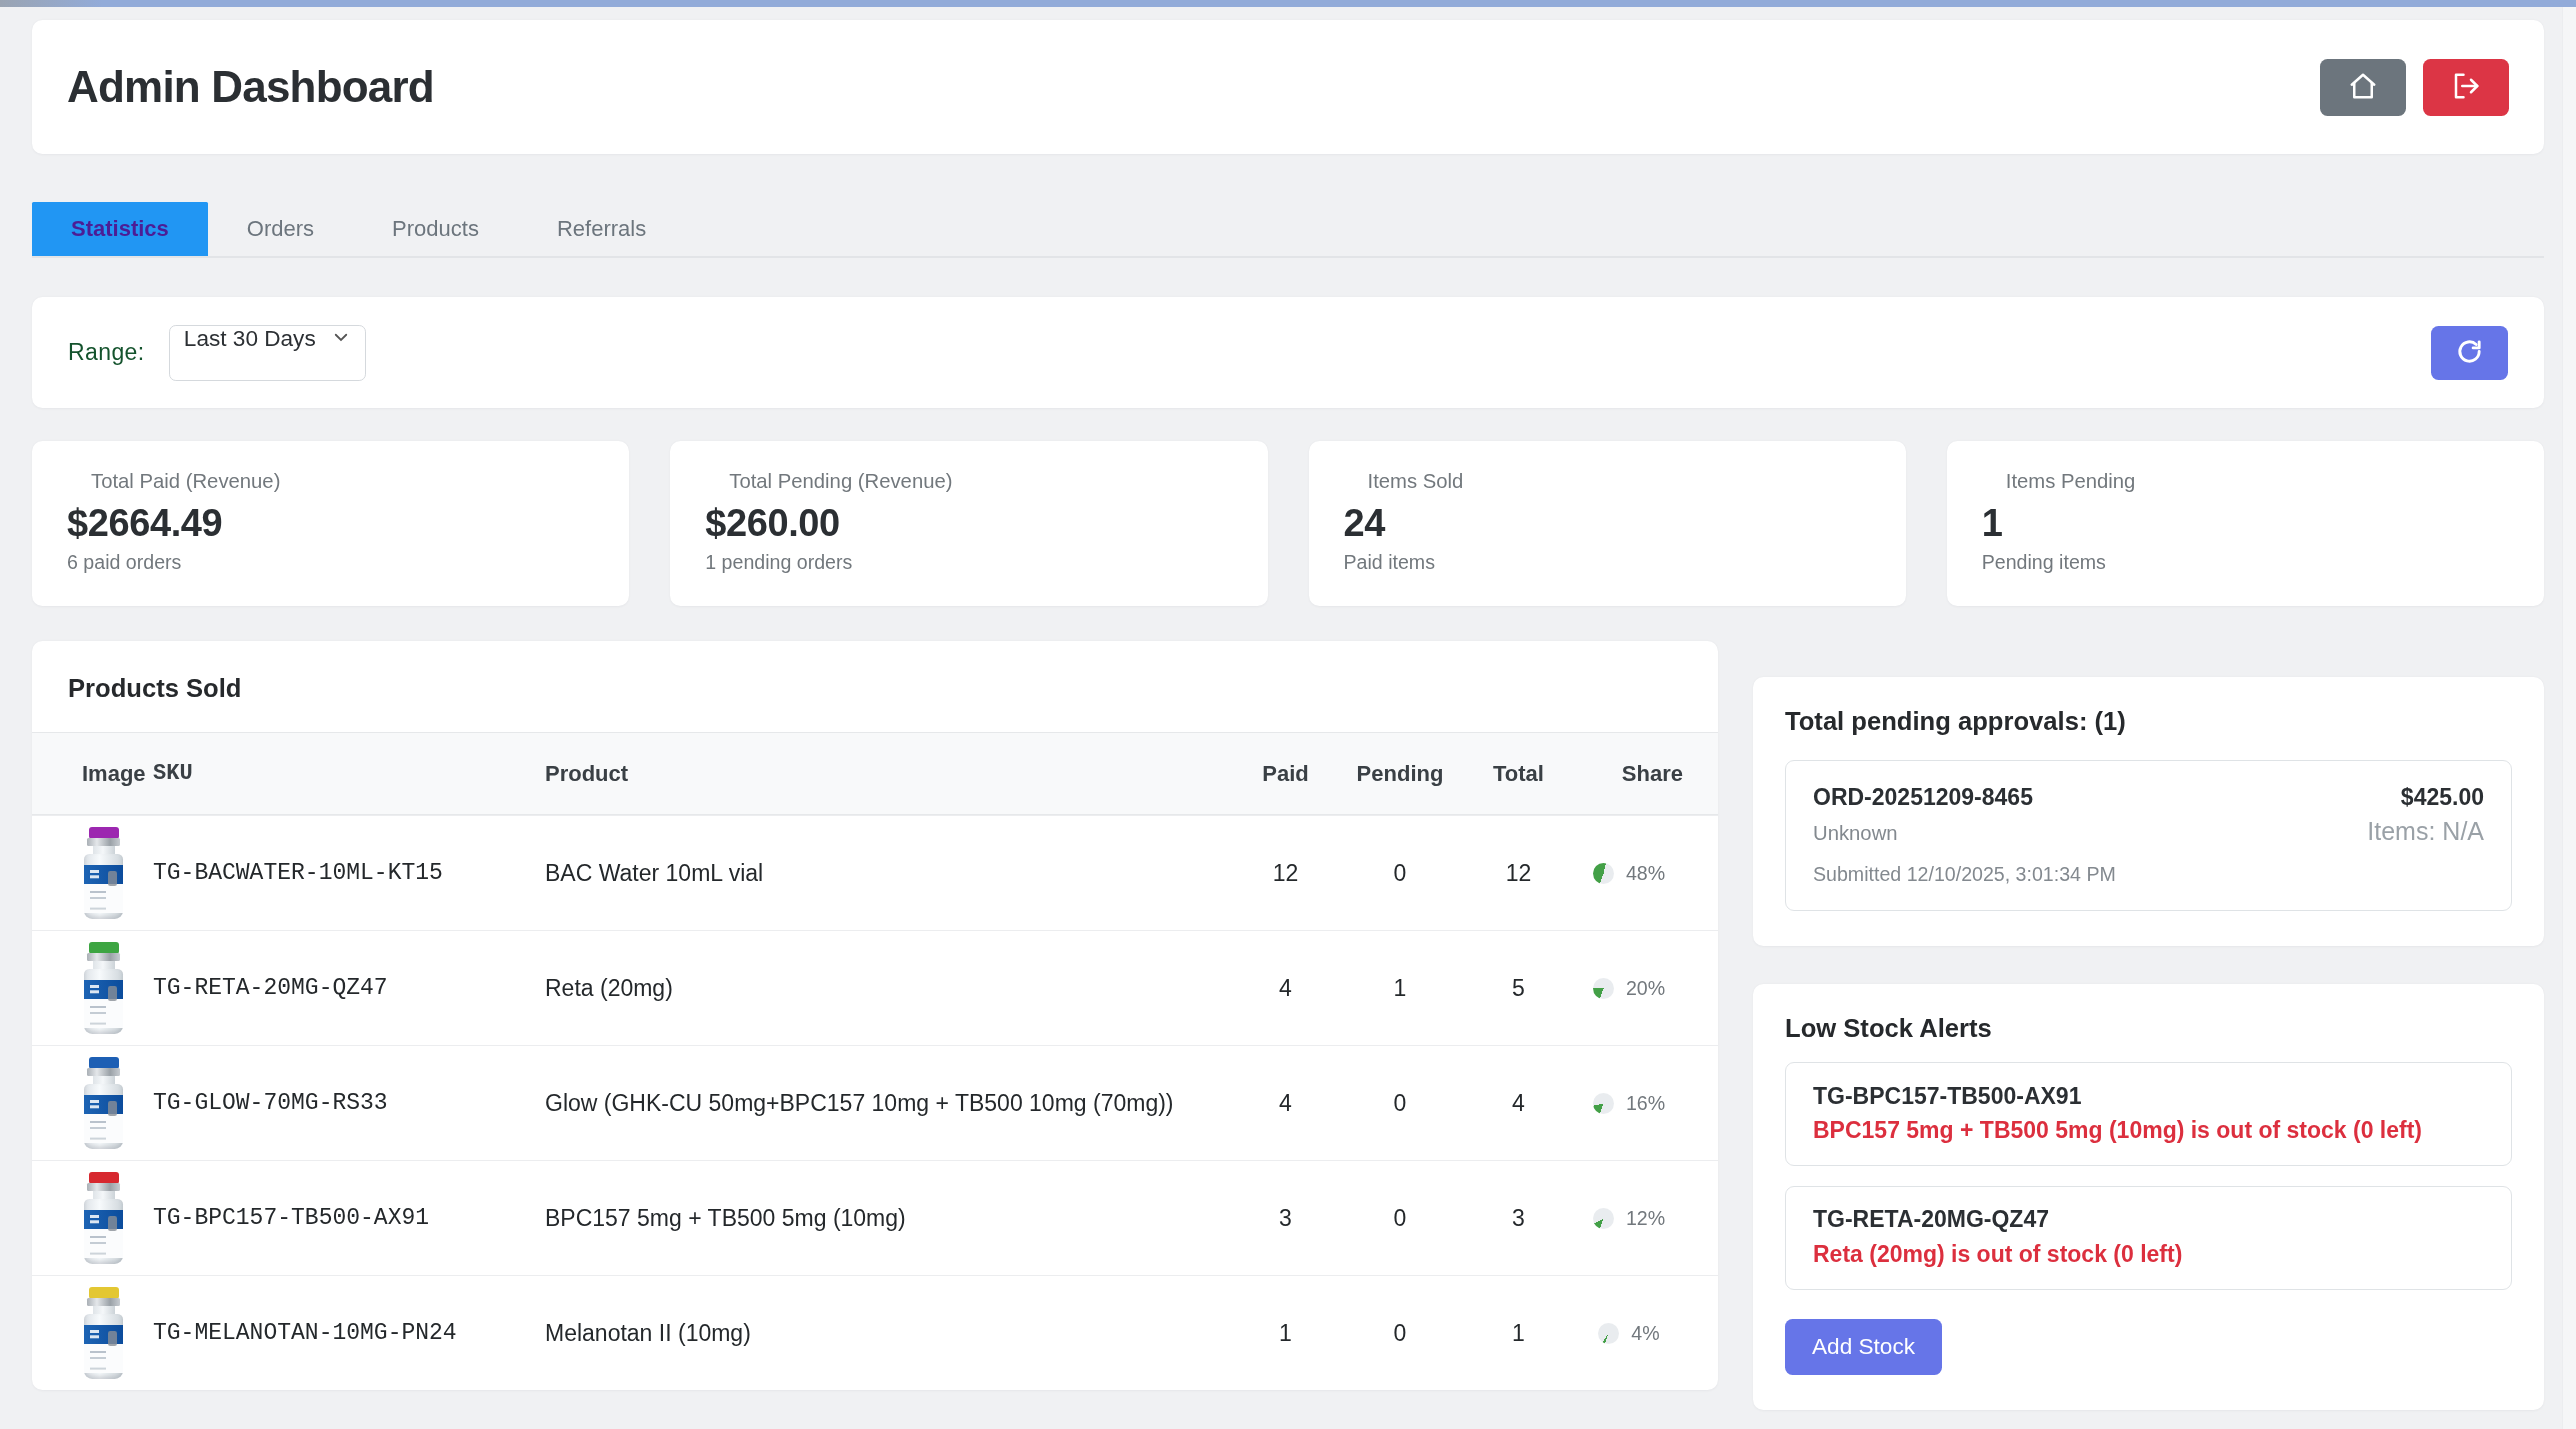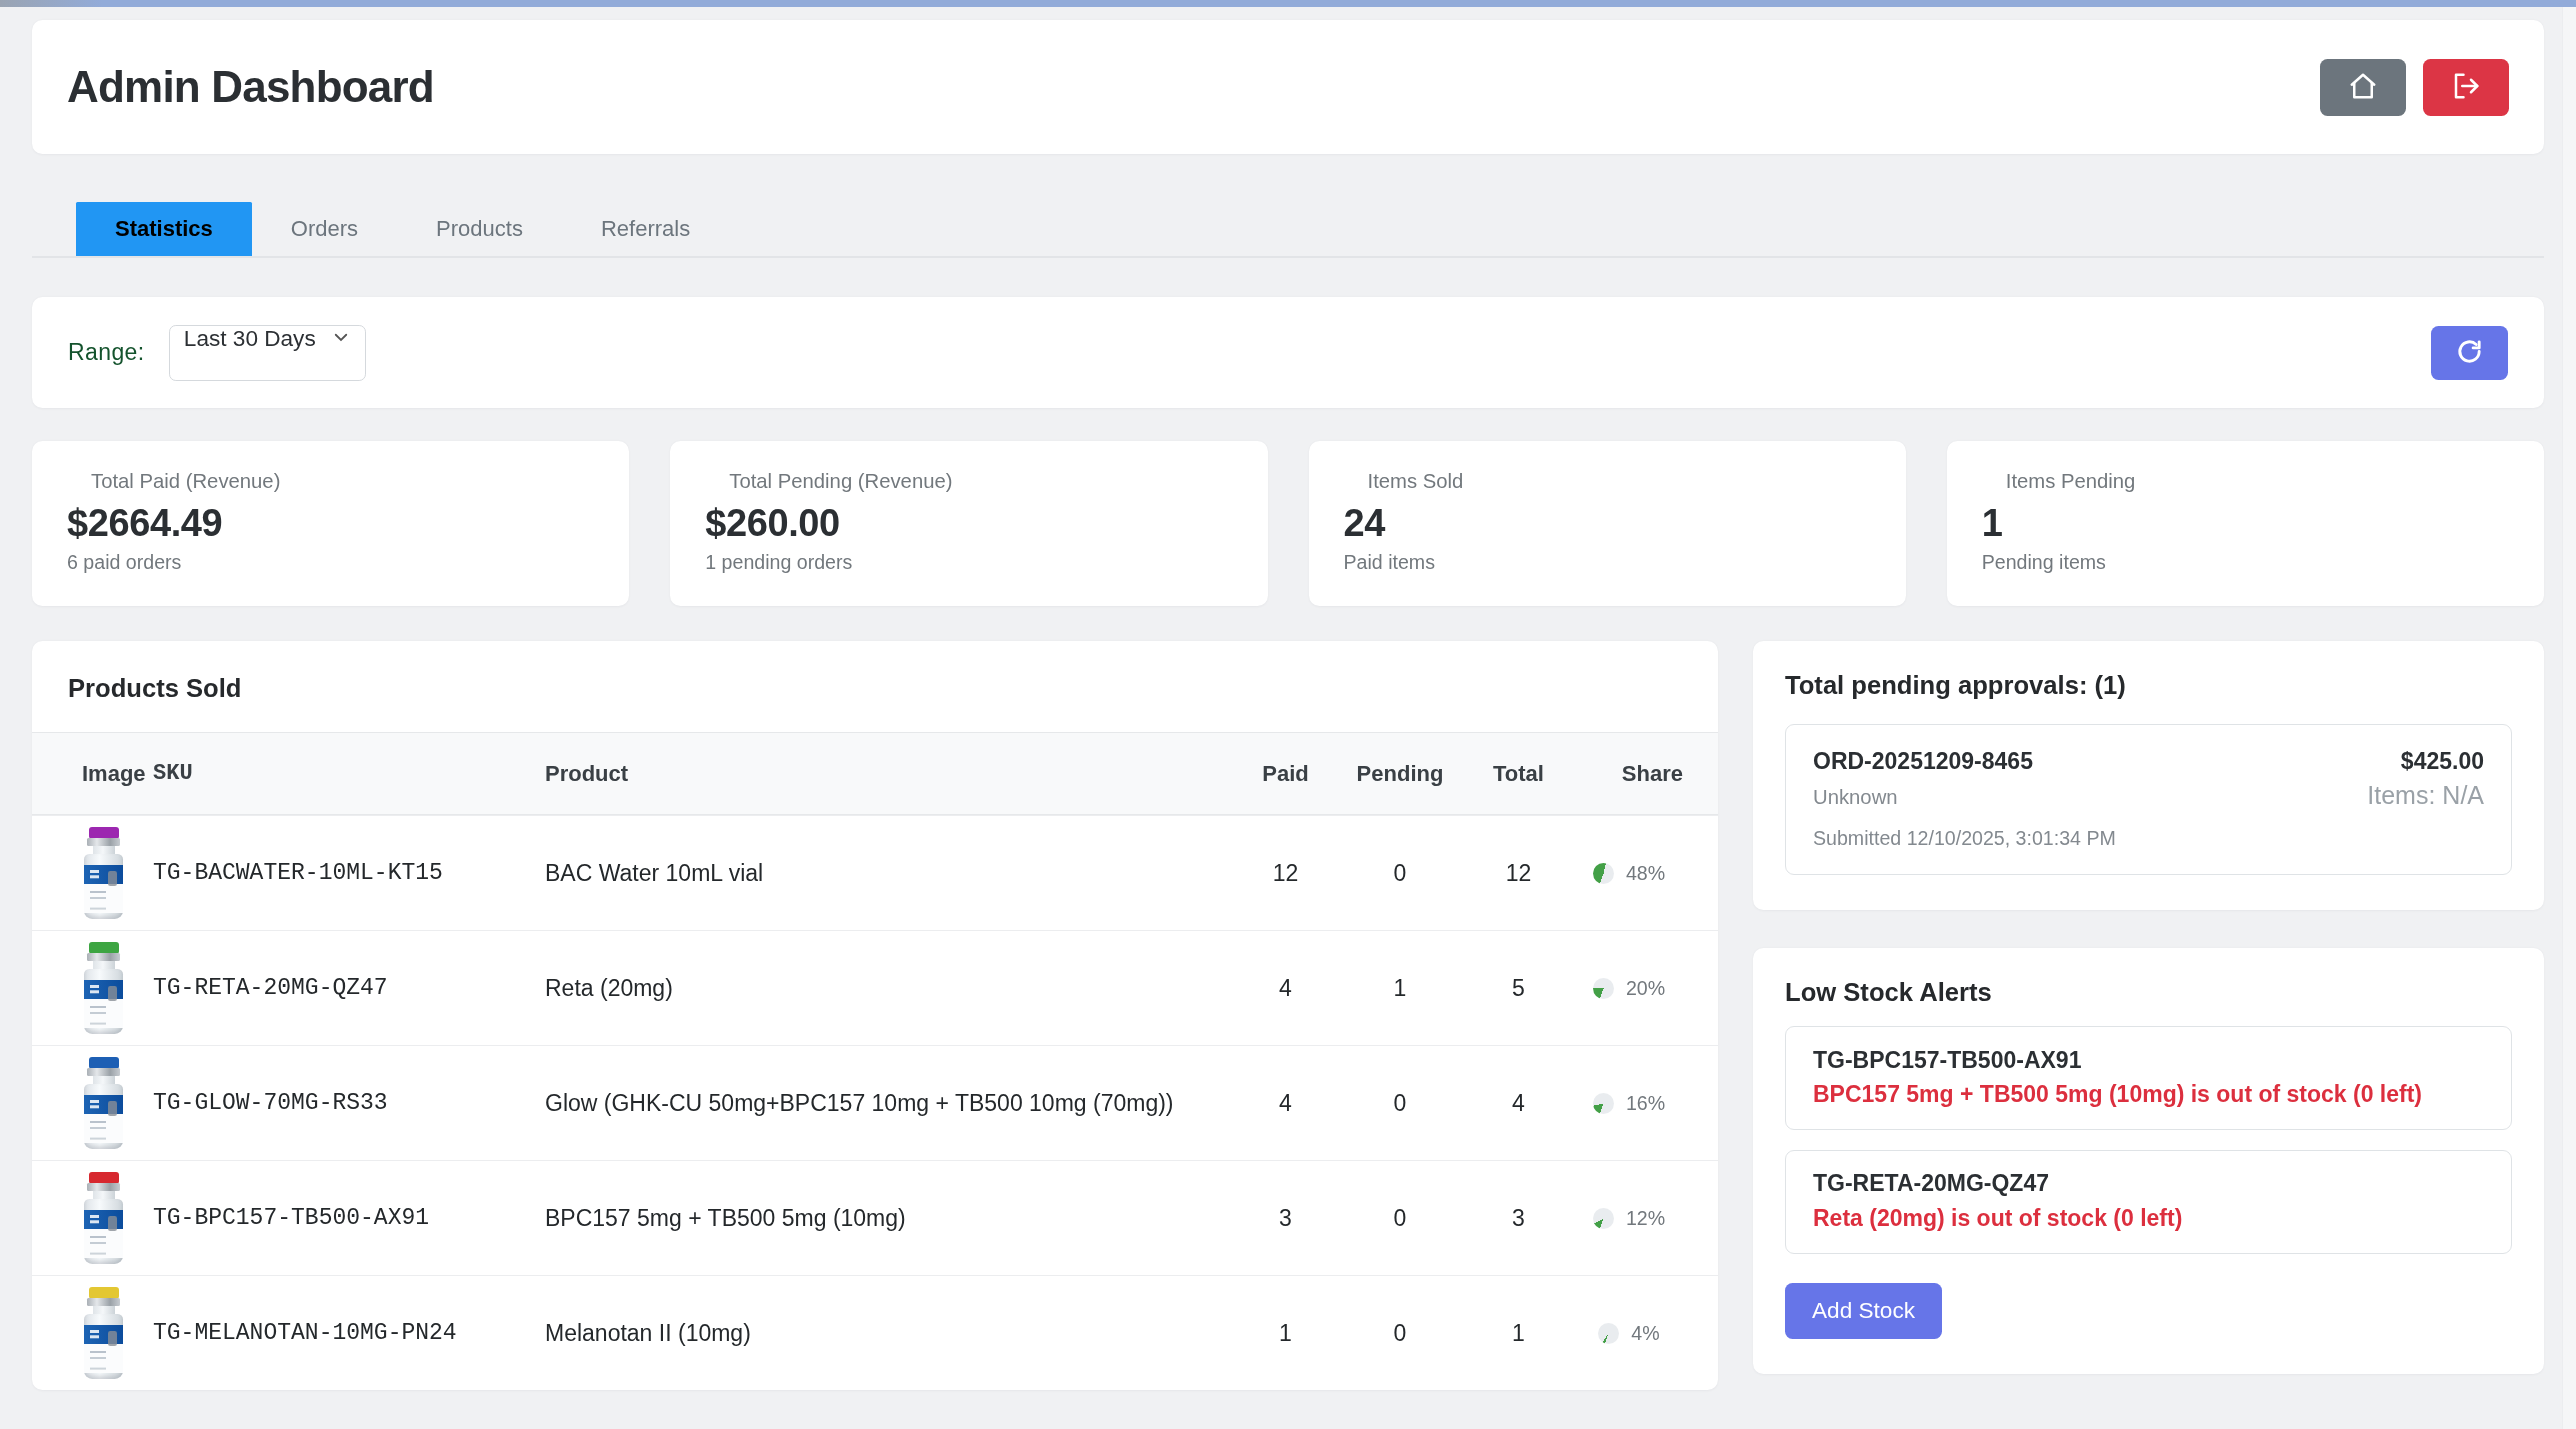--- a/index.html
+++ b/index.html
@@ -19,21 +19,21 @@
   .title { font-size:44px; font-weight:bold; letter-spacing:-0.8px; color:#2b2f33; }
   .header-actions { margin-left:auto; display:flex; gap:16.6px; }
   .icon-btn { width:86px; height:57px; border:none; border-radius:7.5px; display:flex; align-items:center; justify-content:center; cursor:pointer; }
   .icon-btn svg { width:30px; height:30px; stroke:#fff; stroke-width:2; fill:none; stroke-linecap:round; stroke-linejoin:round; }
   .btn-gray { background:#6c757d; }
   .btn-red { background:#dc3545; }
 
   
   .tabs { margin-top:48px; display:flex; align-items:stretch; border-bottom:2.3px solid #e2e4e7; }
   .tab { height:54px; display:flex; align-items:center; padding:0 39px; font-size:22px; color:#6c757d; cursor:pointer; }
-  .tab.active { background:#2196f3; color:#000000; font-weight:bold; border-radius:1.5px 1.5px 0 0;margin-left:44px; }
+  .tab.active { background:#2196f3; color:#4c1d95; font-weight:bold; border-radius:1.5px 1.5px 0 0; }
 
   
   .range-card { margin-top:39px; height:111px; display:flex; align-items:center; padding:0 36px; }
   .range-label { font-size:23px; color:#14532d; margin-right:24px; letter-spacing:0.4px; }
   .range-select { width:197px; height:56px; border:1.5px solid #d5d9dd; border-radius:6.8px; background:#fff;
     display:flex; align-items:flex-start; justify-content:center; gap:16.6px; font-size:22.6px; color:#2c3034; cursor:pointer; }
   .range-select svg { width:18px; height:18px; stroke:#555; stroke-width:2.4; fill:none; stroke-linecap:round; }
   .refresh-btn { margin-left:auto; width:77px; height:54px; background:#6675e8; border:none; border-radius:7.5px;
     display:flex; align-items:center; justify-content:center; cursor:pointer; }
   .refresh-btn svg { width:29px; height:29px; stroke:#fff; stroke-width:2.4; fill:none; stroke-linecap:round; stroke-linejoin:round; }
@@ -75,21 +75,21 @@
     background:linear-gradient(90deg,#dde2e7,#f7fafc 40%,#cfd6db); box-shadow:inset 0 -3px 4.5px rgba(90,100,110,.25); }
   .vial .label-blue { position:absolute; top:10.5px; left:0; width:39px; height:19.6px;
     background:linear-gradient(90deg,#1d64b4,#0c4c9c); }
   .vial .label-blue::before { content:""; position:absolute; top:5.3px; left:5.3px; width:9px; height:3px; background:#fff; box-shadow:0 5.3px 0 #fff; opacity:.85; }
   .vial .label-white { position:absolute; top:30px; left:0; width:39px; height:29px; background:#fbfcfd; }
   .vial .label-white::before { content:""; position:absolute; top:6.8px; left:5.3px; width:16.6px; height:2.3px; background:#b9c2cc; box-shadow:0 6px 0 #c4ccd4, 0 16.6px 0 #cdd4da; }
   .vial .stopper { position:absolute; top:16.6px; left:24px; width:8.3px; height:15px; border-radius:2.3px; background:#8a8f96; opacity:.8; }
 
   
   .right-col { flex:1; display:flex; flex-direction:column; }
-  .panel { padding:30px 32px 35px; }
+  .panel { padding:30px 32px 35px;margin-top:36px; }
   .panel-title { font-size:25.6px; font-weight:bold; color:#26292c; }
   .approval-card { margin-top:24px; border:1.5px solid #dfe3e6; border-radius:9px; padding:22.6px 27px 24px; }
   .approval-row { display:flex; justify-content:space-between; align-items:baseline; }
   .approval-id { font-size:23px; font-weight:bold; color:#2b2f33; }
   .approval-amt { font-size:23px; font-weight:bold; color:#2b2f33; }
   .approval-sub { font-size:20.3px; color:#83898f; margin-top:6px; }
   .approval-items { font-size:25px; color:#9aa1a7; }
   .approval-date { font-size:19.6px; color:#83898f; margin-top:16.6px; }
 
   .low-stock { margin-top:38px; }

